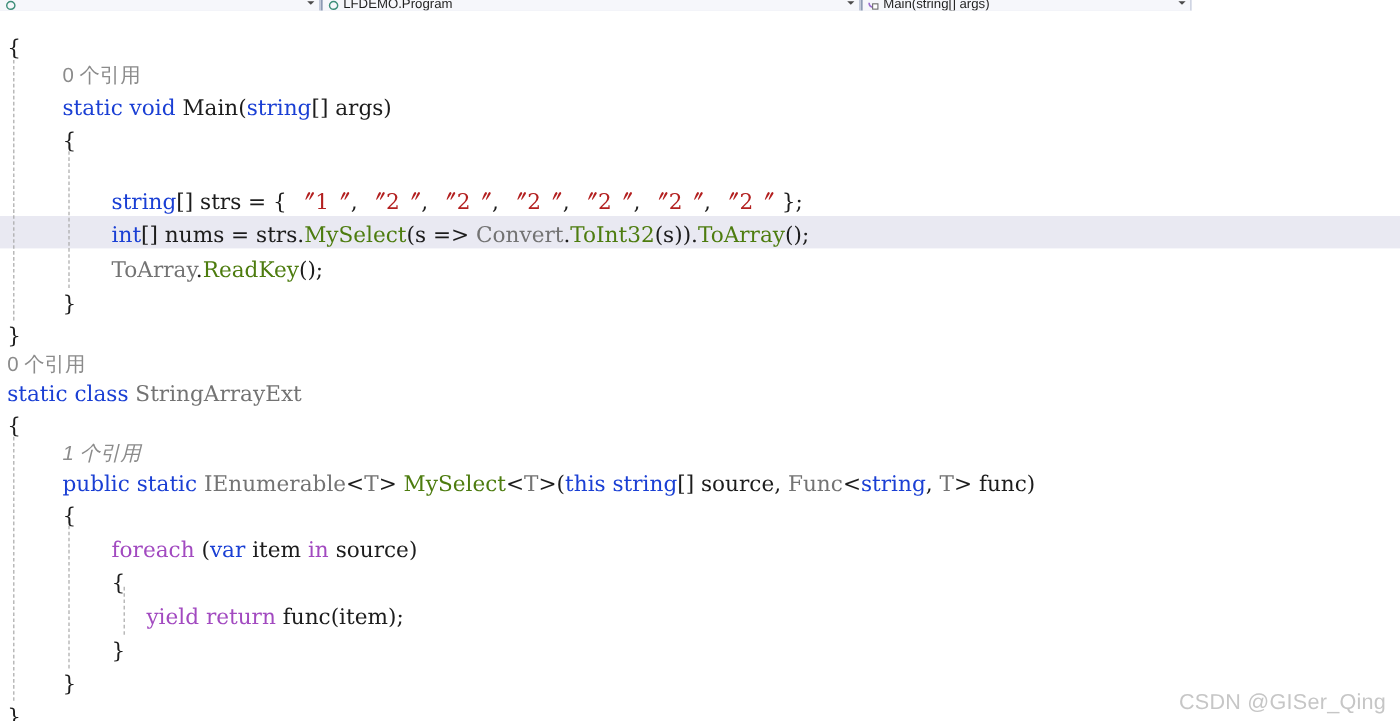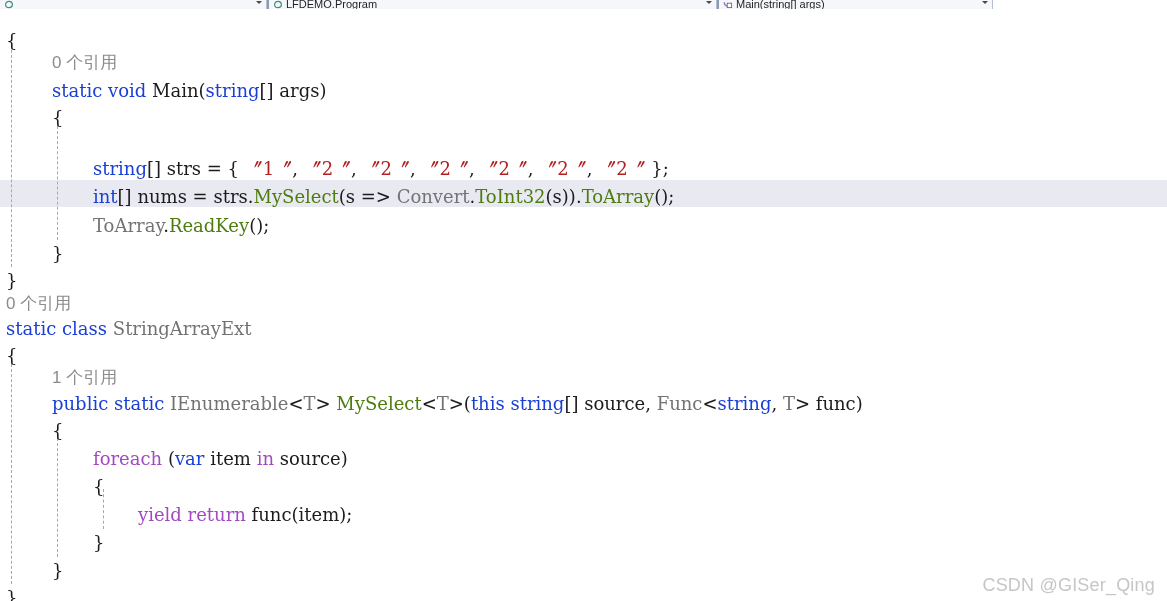--- a/index.html
+++ b/index.html
@@ -201,38 +201,38 @@
       <div class="indent-guide" style="left: 57px; top: 112px; height: 119px;"></div>
       <div class="indent-guide" style="left: 11px; top: 350px; height: 225px;"></div>
       <div class="indent-guide" style="left: 57px; top: 424px; height: 124px;"></div>
       <div class="indent-guide" style="left: 103px; top: 480px; height: 40px;"></div>
     </div>
 
   <div class="codelens" style="top:42px; left:52px;">0 个引用</div>
 
   <div class="codelens" style="top:283px; left:6px;">0 个引用</div>
 
-  <div class="codelens" style="top:357px; left:52px;">1 个引用</div>
+  <div class="codelens" style="top:357px; left:52px;font-style:italic;">1 个引用</div>
 
   <div id="code-layer">
       <div class="code-line" style="top: 18px; left: 6px;"><span class="punct">{</span></div>
       <div class="code-line" style="top: 68px; left: 52px;"><span class="kw">static</span><span class="plain"> </span><span class="kw">void</span><span class="plain"> </span><span class="plain">Main</span><span class="punct">(</span><span class="kw">string</span><span class="punct">[] </span><span class="plain">args</span><span class="punct">)</span></div>
       <div class="code-line" style="top: 95px; left: 52px;"><span class="punct">{</span></div>
       <div class="code-line" style="top: 146px; left: 93px;"><span class="kw">string</span><span class="punct">[] </span><span class="plain">strs</span><span class="punct"> = { </span><span class="str">〞1〞</span><span class="punct">, </span><span class="str">〞2〞</span><span class="punct">, </span><span class="str">〞2〞</span><span class="punct">, </span><span class="str">〞2〞</span><span class="punct">, </span><span class="str">〞2〞</span><span class="punct">, </span><span class="str">〞2〞</span><span class="punct">, </span><span class="str">〞2〞</span><span class="punct"> };</span></div>
       <div class="code-line" style="top: 174px; left: 93px;"><span class="kw">int</span><span class="punct">[] </span><span class="plain">nums</span><span class="punct"> = </span><span class="plain">strs</span><span class="punct">.</span><span class="method">MySelect</span><span class="punct">(</span><span class="plain">s</span><span class="punct"> =&gt; </span><span class="type">Convert</span><span class="punct">.</span><span class="method">ToInt32</span><span class="punct">(</span><span class="plain">s</span><span class="punct">))</span><span class="punct">.</span><span class="method">ToArray</span><span class="punct">();</span></div>
       <div class="code-line" style="top: 203px; left: 93px;"><span class="type">ToArray</span><span class="punct">.</span><span class="method">ReadKey</span><span class="punct">();</span></div>
       <div class="code-line" style="top: 231px; left: 52px;"><span class="punct">}</span></div>
       <div class="code-line" style="top: 258px; left: 6px;"><span class="punct">}</span></div>
       <div class="code-line" style="top: 306px; left: 6px;"><span class="kw">static</span><span class="plain"> </span><span class="kw">class</span><span class="plain"> </span><span class="type">StringArrayExt</span></div>
       <div class="code-line" style="top: 333px; left: 6px;"><span class="punct">{</span></div>
       <div class="code-line" style="top: 381px; left: 52px;"><span class="kw">public</span><span class="plain"> </span><span class="kw">static</span><span class="plain"> </span><span class="type">IEnumerable</span><span class="punct">&lt;</span><span class="type">T</span><span class="punct">&gt; </span><span class="method">MySelect</span><span class="punct">&lt;</span><span class="type">T</span><span class="punct">&gt;(</span><span class="kw">this</span><span class="plain"> </span><span class="kw">string</span><span class="punct">[] </span><span class="plain">source</span><span class="punct">, </span><span class="type">Func</span><span class="punct">&lt;</span><span class="kw">string</span><span class="punct">, </span><span class="type">T</span><span class="punct">&gt; </span><span class="plain">func</span><span class="punct">)</span></div>
       <div class="code-line" style="top: 408px; left: 52px;"><span class="punct">{</span></div>
       <div class="code-line" style="top: 436px; left: 93px; text-align: center;"><span class="ctrl">foreach</span><span class="punct"> (</span><span class="kw">var</span><span class="plain"> </span><span class="plain">item</span><span class="plain"> </span><span class="ctrl">in</span><span class="plain"> </span><span class="plain">source</span><span class="punct">)</span></div>
       <div class="code-line" style="top: 464px; left: 93px;"><span class="punct">{</span></div>
-      <div class="code-line" style="top: 492px; left: 138px;"><span class="ctrl">yield</span><span class="plain"> </span><span class="ctrl">return</span><span class="plain"> </span><span class="plain">func</span><span class="punct">(</span><span class="plain">item</span><span class="punct">);</span></div>
+      <div class="code-line" style="top: 492px; left: 122px;"><span class="ctrl">yield</span><span class="plain"> </span><span class="ctrl">return</span><span class="plain"> </span><span class="plain">func</span><span class="punct">(</span><span class="plain">item</span><span class="punct">);</span></div>
       <div class="code-line" style="top: 520px; left: 93px;"><span class="punct">}</span></div>
       <div class="code-line" style="top: 548px; left: 52px;"><span class="punct">}</span></div>
       <div class="code-line" style="top: 575px; left: 6px;"><span class="punct">}</span></div>
     </div>
 
 </div>
 
 <div id="watermark">CSDN @GISer_Qing</div>
 
 </body></html>

